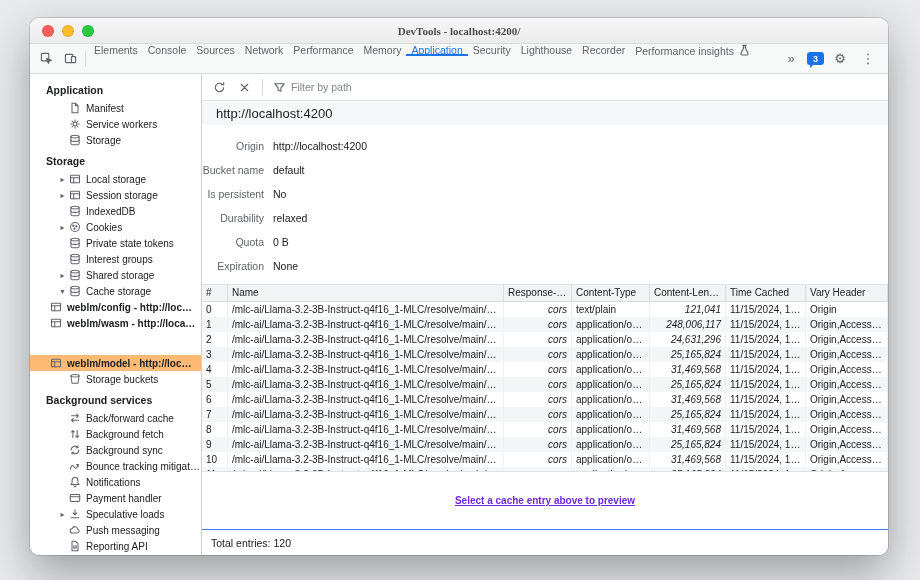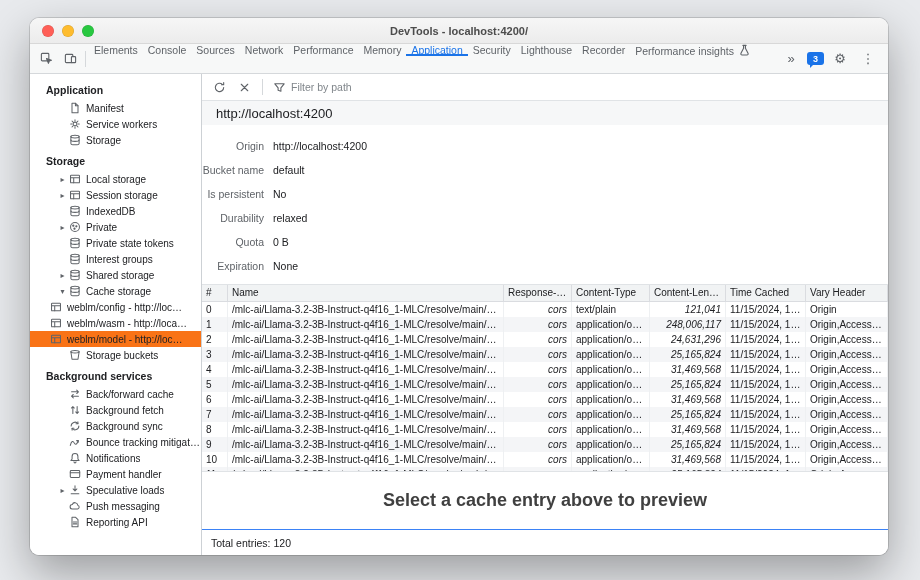--- a/index.html
+++ b/index.html
@@ -5,21 +5,21 @@
   * { margin:0; padding:0; box-sizing:border-box; }
   html,body { width:920px; height:580px; overflow:hidden; }
   body { font-family:"Liberation Sans", sans-serif; background:#e8eaed; position:relative; cursor:default; }
 
   .window { position:absolute; left:30px; top:18px; width:858px; height:537px;
     background:#fff; border-radius:9px; overflow:hidden; display:flex; flex-direction:column;
     box-shadow:0 18px 45px rgba(0,0,0,.33), 0 0 0 1px rgba(0,0,0,.14); }
 
   
   .titlebar { height:26px; flex:none; background:linear-gradient(#f6f6f6,#ececec);
-    border-bottom:1px solid #d8d8d8; display:flex; align-items:center; position:relative; }
+    border-bottom:1px solid #d8d8d8; display:flex; align-items:center; position:relative;font-family:Liberation Serif, serif; }
   .traffic { display:flex; gap:8px; margin-left:12px; z-index:2; }
   .tl { width:12px; height:12px; border-radius:50%; }
   .tl.red { background:#ff5f57; box-shadow:inset 0 0 0 .5px rgba(0,0,0,.15); }
   .tl.yellow { background:#febc2e; box-shadow:inset 0 0 0 .5px rgba(0,0,0,.15); }
   .tl.green { background:#28c840; box-shadow:inset 0 0 0 .5px rgba(0,0,0,.15); }
   .title { position:absolute; left:0; right:0; text-align:center; font-size:11px;
     font-weight:600; color:#4c4c4c; }
 
   
   .tabbar { height:30px; flex:none; background:#f7f8f8; border-bottom:1px solid #d5d8db;
@@ -44,22 +44,22 @@
 
   
   .sidebar { width:172px; flex:none; border-right:1px solid #cdd1d5; overflow:hidden;
     font-size:10px; color:#202124; padding-top:3px; }
   .sec-h { padding:7px 0 4px 16px; font-size:10.5px; font-weight:600; color:#202124; white-space:nowrap; }
   .item { height:16px; display:flex; align-items:center; padding-left:27px; white-space:nowrap; overflow:hidden; }
   .item .arrow { width:11px; flex:none; font-size:8px; color:#5f6368; text-align:center; }
   .item .icon { width:13px; height:13px; flex:none; color:#5f6368; margin-right:5px;
     display:flex; align-items:center; justify-content:center; }
   .item .icon svg { width:12px; height:12px; }
-  .item.child { padding-left:8px; }
-  .item.selected { background:#f97316; }
+  .item.child { padding-left:8px;font-weight:bold; }
+  .item.selected { background:#fdba74;margin-top:24px; }
   .item .lbl { overflow:hidden; text-overflow:ellipsis; }
 
   
   .content { flex:1; min-width:0; display:flex; flex-direction:column; }
   .ctoolbar { height:27px; flex:none; border-bottom:1px solid #e0e3e6; display:flex;
     align-items:center; gap:5px; padding:0 7px; color:#5f6368; }
   .ctb-btn { width:20px; height:20px; display:flex; align-items:center; justify-content:center; border-radius:3px; }
   .filter { display:flex; align-items:center; gap:5px; margin-left:2px; }
   .filter .ph { font-size:10.5px; color:#80868b; }
 
@@ -75,21 +75,21 @@
   .ghead { height:17px; background:#f1f3f4; border-bottom:1px solid #dadce0; color:#3c4043; }
   .ghead .gcell { line-height:16px; border-right:1px solid #dadce0; }
   .gbody { height:170px; overflow:hidden; border-bottom:1px solid #e0e3e6; }
   .grow { height:15px; }
   .grow:nth-child(even) { background:#f4f5f7; }
   .gcell { padding:0 4px; line-height:15px; white-space:nowrap; overflow:hidden;
     text-overflow:ellipsis; color:#202124; border-right:1px solid #eef0f2; }
   .gcell.num { text-align:right;font-style:italic; }
 
   .preview { flex:1; display:flex; align-items:center; justify-content:center;
-    color:#404040; font-size:18px; font-weight:bold; }
+    color:#6d28d9; font-size:10px; font-weight:bold;text-decoration:underline; }
   .status { flex:none; height:26px; border-top:1px solid #3b82f6; display:flex;
     align-items:center; padding:0 9px; font-size:10.5px; color:#202124; }
 </style>
 </head>
 <body>
 
 <div class="desktop">
   <div class="window">
 
     <div class="titlebar">
@@ -246,21 +246,21 @@
           <div class="item">
             <span class="arrow">▸</span>
             <span class="icon">
               <svg viewBox="0 0 14 14" fill="none" stroke="currentColor" stroke-width="1.2" stroke-linecap="round" stroke-linejoin="round">
                 <circle cx="7" cy="7" r="5.2"></circle>
                 <circle cx="5" cy="5.5" r="0.7" fill="currentColor"></circle>
                 <circle cx="8.6" cy="6.2" r="0.7" fill="currentColor"></circle>
                 <circle cx="6.4" cy="9" r="0.7" fill="currentColor"></circle>
               </svg>
             </span>
-            <span class="lbl">Private</span>
+            <span class="lbl">Cookies</span>
           </div>
           <div class="item">
             <span class="arrow"></span>
             <span class="icon">
               <svg viewBox="0 0 14 14" fill="none" stroke="currentColor" stroke-width="1.2" stroke-linecap="round" stroke-linejoin="round">
                 <ellipse cx="7" cy="3" rx="4.8" ry="1.6"></ellipse>
                 <path d="M2.2 3v8c0 .9 2.1 1.6 4.8 1.6s4.8-.7 4.8-1.6V3"></path>
                 <path d="M2.2 7c0 .9 2.1 1.6 4.8 1.6S11.8 7.9 11.8 7"></path>
               </svg>
             </span>

